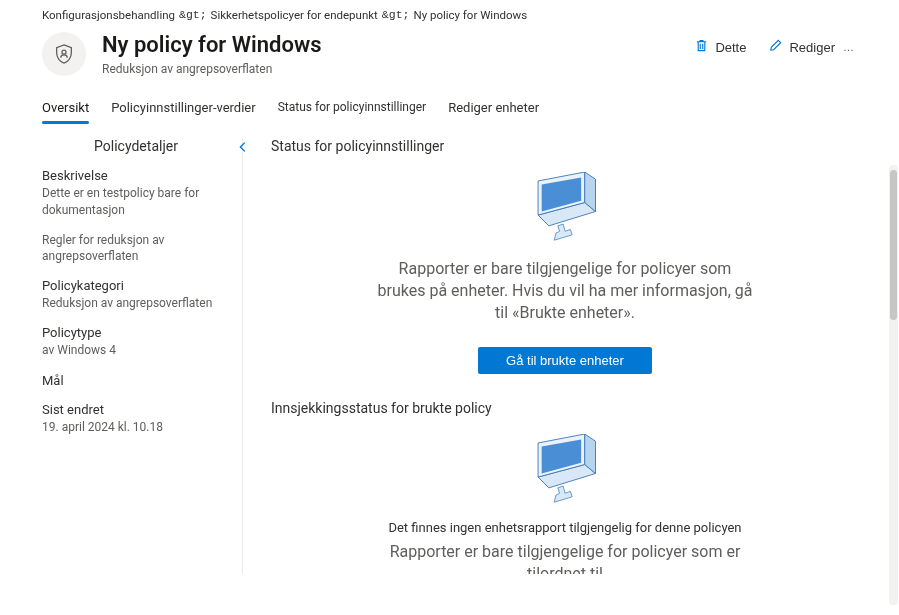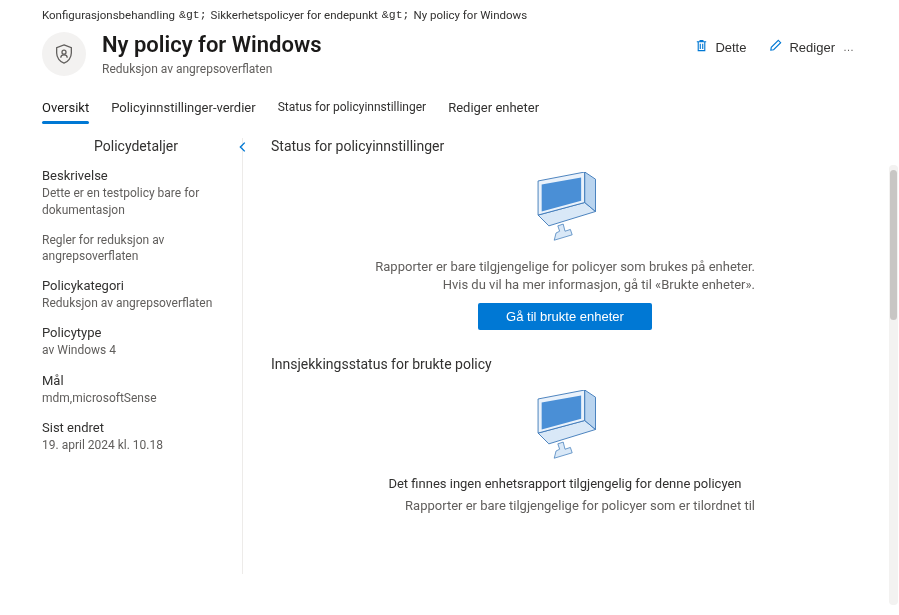--- a/index.html
+++ b/index.html
@@ -170,35 +170,35 @@
       align-items: center;
       justify-content: center;
     }
     .monitor-illus svg { width: 90px; height: 70px; }
     .empty-title {
       font-size: 13px;
       color: #323130;
       margin-bottom: 6px;
     }
     .empty-desc {
-      font-size: 13px;
+      font-size: 16px;
       color: #605e5c;
       line-height: 1.35;
       max-width: 380px;
       margin: 0 auto 10px auto;
-      text-align: right;
     }
     .primary-btn {
       background: #0078d4;
       color: #fff;
       border: none;
       padding: 6px 28px;
       font-size: 13px;
       cursor: pointer;
       border-radius: 2px;
+      margin-top: 14px;
     }
     .scrollbar-fake {
       position: absolute;
       right: 2px;
       top: 170px;
       width: 7px;
       height: 150px;
       background: #c8c6c4;
       border-radius: 4px;
     }
@@ -284,21 +284,20 @@
     <div class="detail-block">
       <div class="detail-label">Policykategori</div>
       <div class="detail-value">Reduksjon av angrepsoverflaten</div>
     </div>
     <div class="detail-block">
       <div class="detail-label">Policytype</div>
       <div class="detail-value">av Windows 4</div>
     </div>
     <div class="detail-block">
       <div class="detail-label">Mål</div>
-      <div class="detail-value">mdm,microsoftSense</div>
     </div>
     <div class="detail-block">
       <div class="detail-label">Sist endret</div>
       <div class="detail-value">19. april 2024 kl. 10.18</div>
     </div>
   </div>
 
   <div class="main-panel">
 
     <div class="section">

